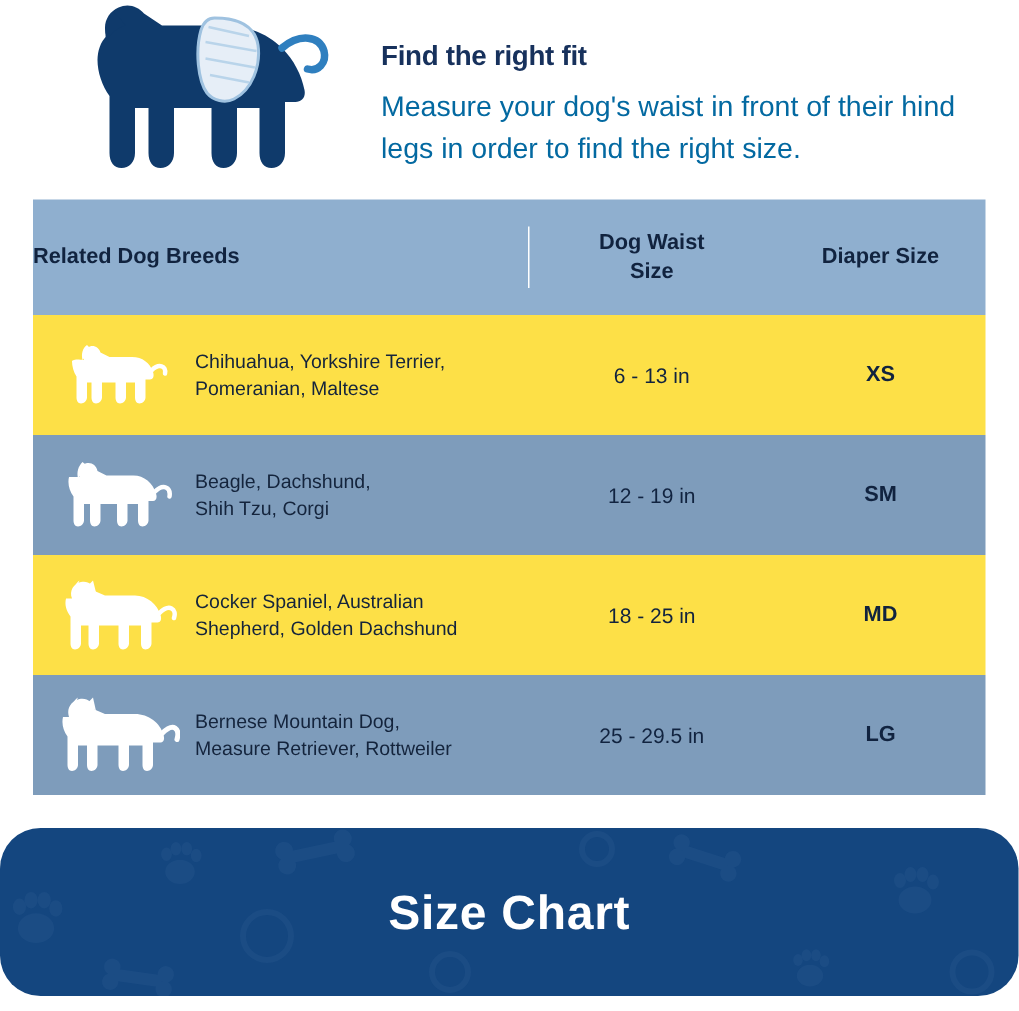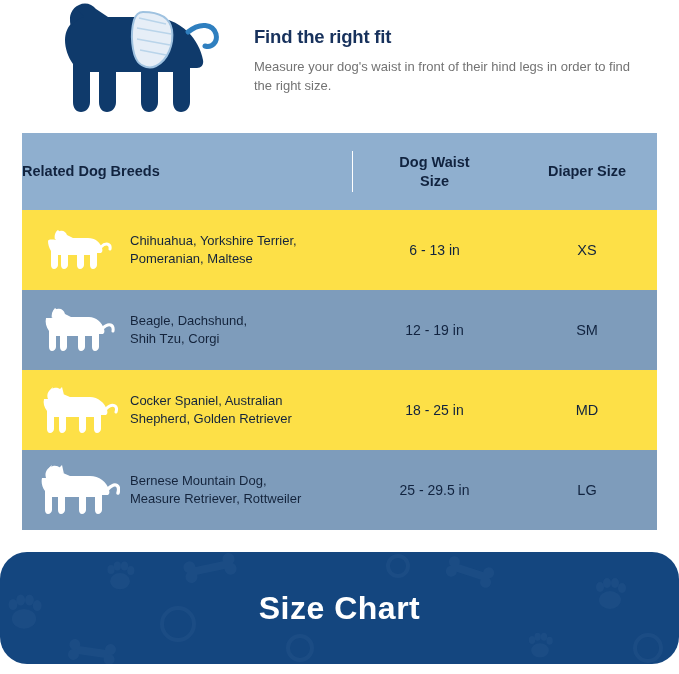--- a/index.html
+++ b/index.html
@@ -43,23 +43,23 @@
   }
   .intro h1 {
     margin: 0 0 10px 0;
     font-size: 18.5px;
     font-weight: bold;
     color: #17315c;
     letter-spacing: -0.2px;
   }
   .intro p {
     margin: 0;
-    font-size: 13px;
+    font-size: 19px;
     line-height: 1.45;
-    color: #737373;
+    color: #0369a1;
     max-width: 390px;
   }
 
   
   .table {
     margin: 0 22px;
     width: 635px;
     box-sizing: border-box;
   }
   .row {
@@ -124,21 +124,21 @@
     line-height: 1.35;
     color: #14243c;
     padding-right: 6px;
   }
   .waist-text {
     font-size: 14px;
     color: #11233f;
   }
   .size-text {
     font-size: 14.5px;
-    font-weight: normal;
+    font-weight: bold;
     color: #11233f;
   }
 
   
   .footer-gap {
     height: 22px;
     background: #ffffff;
   }
   .footer {
     position: relative;
@@ -280,21 +280,21 @@
               L45,32 L32,32 L32,44 C32,46 30,48 28,48 C26,48 25,46 25,44 L25,32
               L20,32 L20,44 C20,46 18,48 16,48 C14,48 13,46 13,44 L13,26
               C10,22 9,18 10,14 Z"></path>
             <path fill="#ffffff" d="M19,2 L14,14 C14,9 16,4 19,2 Z"></path>
             <path fill="#ffffff" d="M28,2 L30,10 L24,6 Z"></path>
             <path fill="none" stroke="#ffffff" stroke-width="3" stroke-linecap="round" d="M72,24 C79,17 84,21 82,27"></path>
           </svg>
         </div>
         <div class="breed-text">
           <span>Cocker Spaniel, Australian</span><br>
-          <span>Shepherd, Golden Retriever</span>
+          <span>Shepherd, Golden Dachshund</span>
         </div>
       </div>
       <div class="col-waist">
         <span class="waist-text">18 - 25 in</span>
       </div>
       <div class="col-size">
         <span class="size-text">MD</span>
       </div>
     </div>
 

